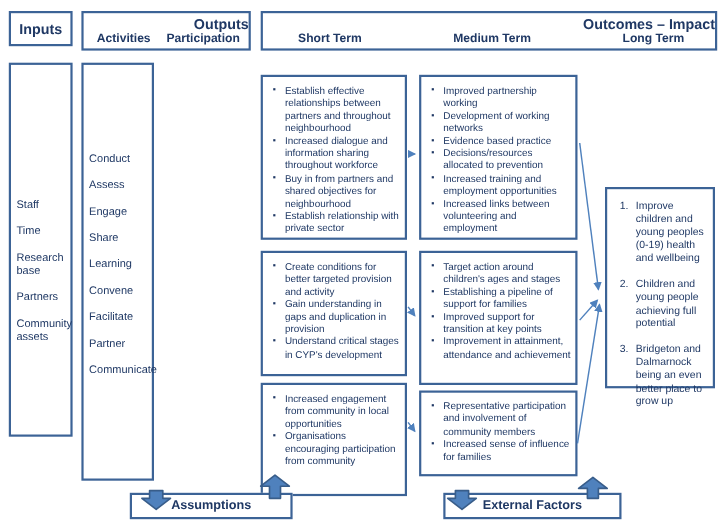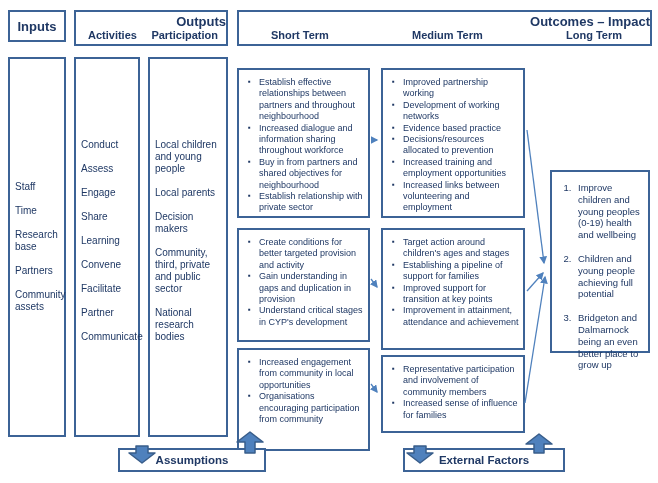--- a/index.html
+++ b/index.html
@@ -45,21 +45,21 @@
 
   <div class="box" style="left:237px;top:10px;width:415px;height:36px;">
     <div class="hdr-title">Outcomes – Impact</div>
     <div class="hdr-sub-row" style="padding:0 28px 0 32px;">
       <span>Short Term</span>
       <span>Medium Term</span>
       <span>Long Term</span>
     </div>
   </div>
 
-  <div class="box col" style="left:8px;top:57px;width:58px;height:380px;padding-top:122px;">
+  <div class="box col" style="left:8px;top:57px;width:58px;height:340px;padding-top:122px;">
 
   <p>Staff</p>
       <p>Time</p>
       <p>Research base</p>
       <p>Partners</p>
       <p>Community assets</p>
     </div>
 
   <div class="box col" style="left:74px;top:57px;width:66px;height:380px;padding-top:80px;">
 
@@ -67,28 +67,20 @@
       <p>Assess</p>
       <p>Engage</p>
       <p>Share</p>
       <p>Learning</p>
       <p>Convene</p>
       <p>Facilitate</p>
       <p>Partner</p>
       <p>Communicate</p>
     </div>
 
-  <div class="box col" style="left:148px;top:57px;width:80px;height:380px;padding-top:80px;">
-
-  <p>Local children and young people</p>
-      <p>Local parents</p>
-      <p>Decision makers</p>
-      <p>Community, third, private and public sector</p>
-      <p>National research bodies</p>
-    </div>
 
   <div class="box" style="left:237px;top:68px;width:133px;height:150px;">
     <ul class="bullets">
 
     <li>Establish effective relationships between partners and throughout neighbourhood</li>
         <li>Increased dialogue and information sharing throughout workforce</li>
         <li>Buy in from partners and shared objectives for neighbourhood</li>
         <li>Establish relationship with private sector</li>
       </ul>
   </div>

